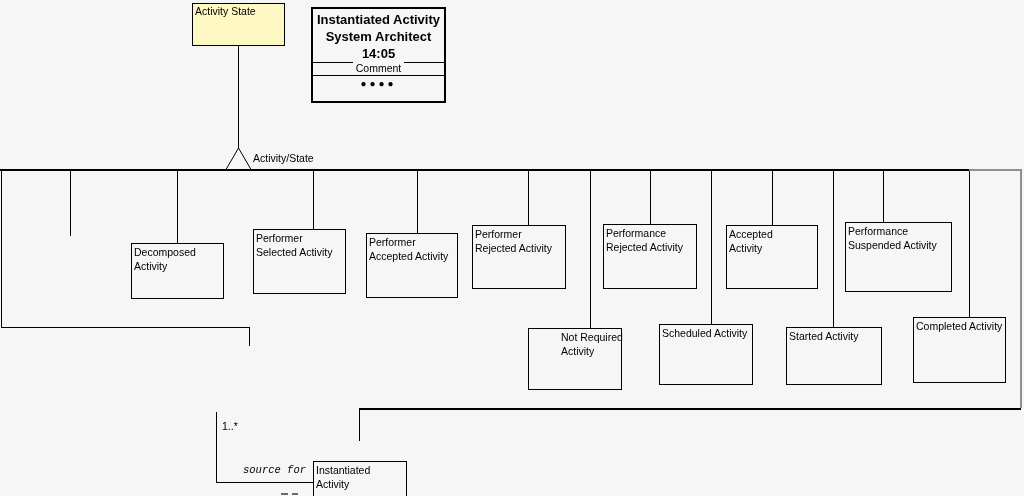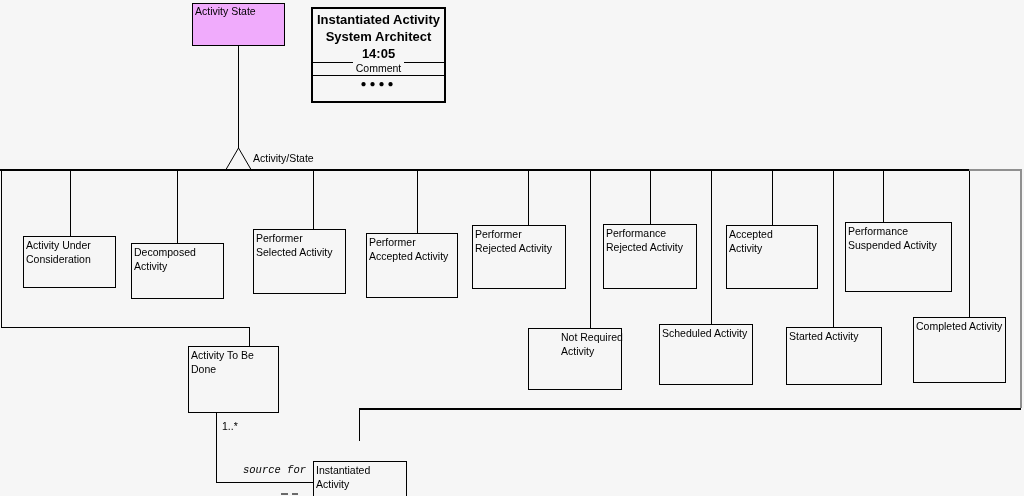--- a/index.html
+++ b/index.html
@@ -2,21 +2,21 @@
 <html><head>
 <meta charset="utf-8">
 <style>
   html,body{margin:0;padding:0;}
   body{background:#f6f6f6;font-family:"Liberation Sans",sans-serif;}
   #stage{position:relative;width:1024px;height:496px;background:#f6f6f6;overflow:hidden;}
   #wires{position:absolute;left:0;top:0;width:1024px;height:496px;}
   .node{position:absolute;box-sizing:border-box;border:1px solid #000;background:#f6f6f6;
         font-size:10.5px;line-height:14px;color:#000;padding:1px 2px;}
   .node span{white-space:pre;display:block;}
-  .rootnode{position:absolute;box-sizing:border-box;border:1px solid #000;background:#f0abfc;
+  .rootnode{position:absolute;box-sizing:border-box;border:1px solid #000;background:#fef9c3;
         font-size:10.5px;line-height:13px;color:#000;padding:1px 2px;}
   .titleblock{position:absolute;box-sizing:border-box;border:2px solid #000;background:#f6f6f6;
         left:311px;top:7px;width:135px;height:96px;color:#000;}
   .titleblock .tline{font-weight:bold;font-size:13px;line-height:17px;text-align:center;white-space:pre;}
   .titleblock .tlines{padding-top:2px;}
   .commentrow{display:flex;align-items:flex-start;height:12px;font-size:10.5px;color:#000;}
   .commentrow .cline{flex:1;height:1px;background:#000;}
   .commentrow .clabel{padding:0 3px;white-space:pre;}
   .fulldiv{border-top:1px solid #000;margin-top:1px;}
   .dotsrow{text-align:center;font-size:10px;letter-spacing:3px;line-height:13px;padding-top:1px;}
@@ -74,24 +74,20 @@
       <div class="cline"></div>
       <span class="clabel">Comment</span>
       <div class="cline"></div>
     </div>
     <div class="fulldiv"></div>
     <div class="dotsrow">●●●●</div>
   </div>
 
   <div class="floatlabel" style="left:253px;top:152px;">Activity/State</div>
 
-  <div class="node" style="left:23px;top:236px;width:93px;height:52px;">
-      <span>Activity Under
-Consideration</span>
-    </div>
   <div class="node" style="left:131px;top:243px;width:93px;height:56px;">
       <span>Decomposed
 Activity</span>
     </div>
   <div class="node" style="left:253px;top:229px;width:93px;height:65px;">
       <span>Performer
 Selected Activity</span>
     </div>
   <div class="node" style="left:366px;top:233px;width:92px;height:65px;">
       <span>Performer
@@ -121,24 +117,20 @@
   <div class="node" style="left:659px;top:324px;width:94px;height:61px;">
       <span>Scheduled Activity</span>
     </div>
   <div class="node" style="left:786px;top:327px;width:96px;height:58px;">
       <span>Started Activity</span>
     </div>
   <div class="node" style="left:913px;top:317px;width:93px;height:66px;">
       <span>Completed Activity</span>
     </div>
 
-  <div class="node" style="left:188px;top:346px;width:91px;height:67px;">
-      <span>Activity To Be
-Done</span>
-    </div>
   <div class="node" style="left:313px;top:441px;width:94px;height:53px;margin-top:20px;">
       <span>Instantiated
 Activity</span>
     </div>
 
   <div class="floatlabel" style="left:222px;top:420px;">1..*</div>
   <div class="floatlabel italic" style="left:243px;top:464px;font-family:Liberation Mono, monospace;">source for</div>
 
   <div class="fragmark" style="left:281px;top:493px;width:7px;"></div>
   <div class="fragmark" style="left:292px;top:493px;width:6px;"></div>

